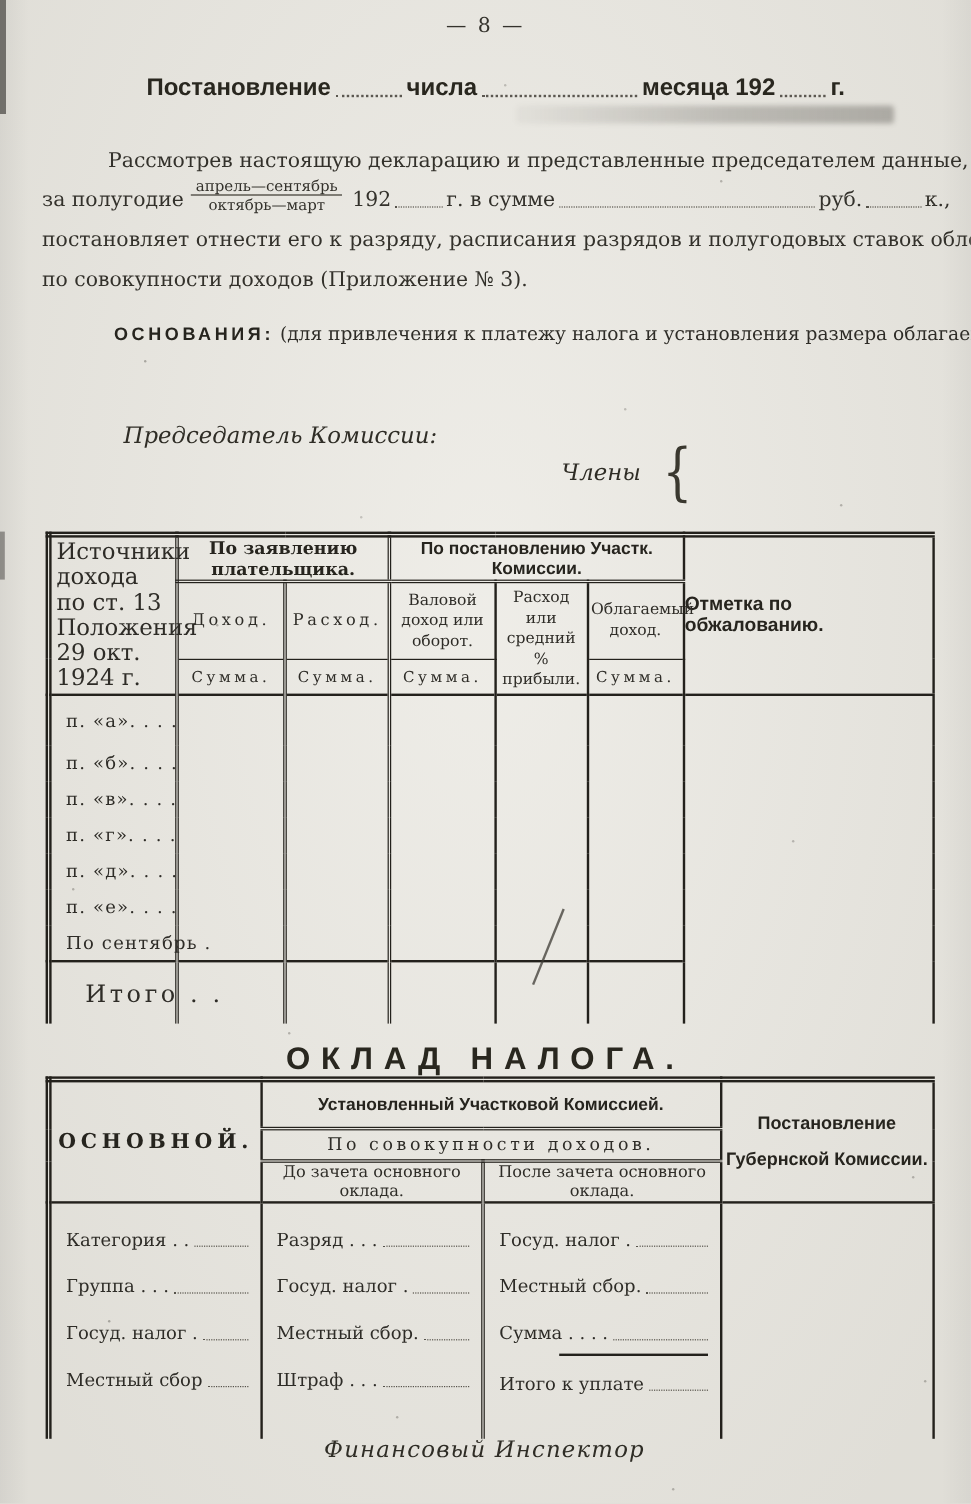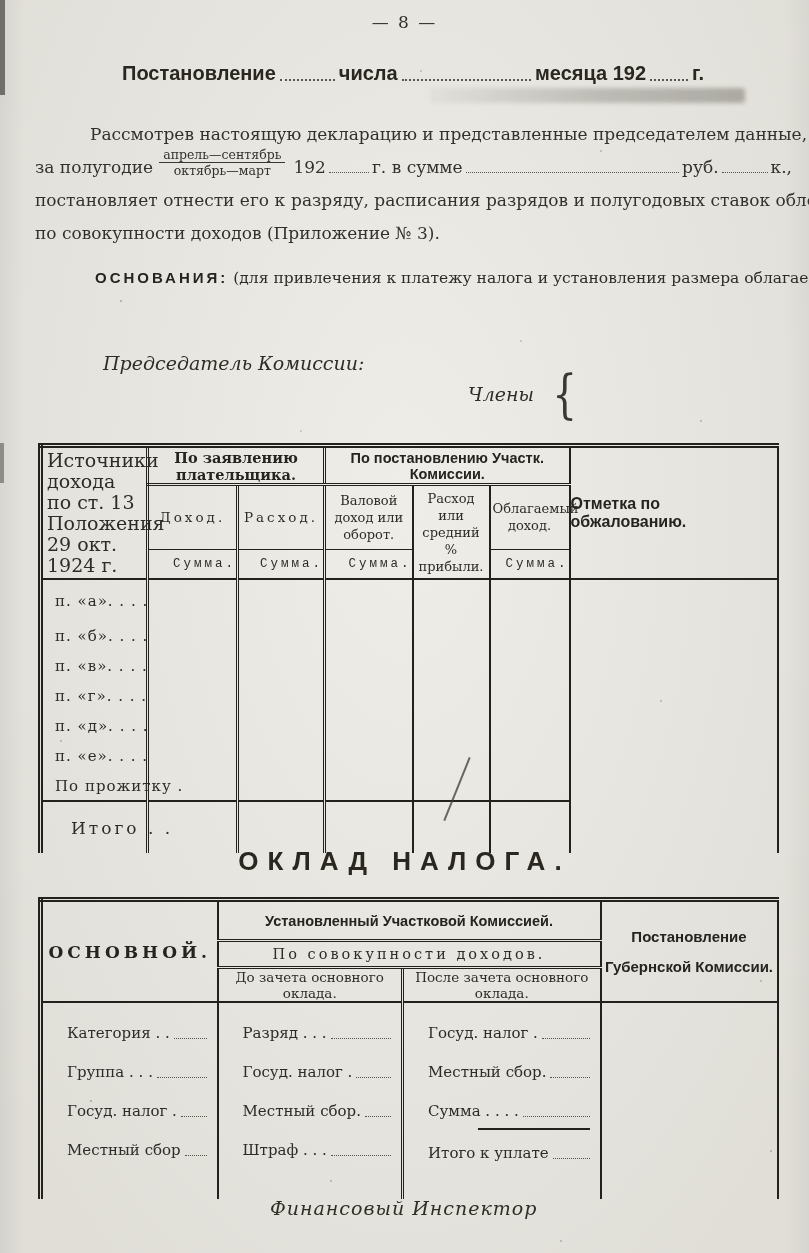--- a/index.html
+++ b/index.html
@@ -68,51 +68,51 @@
   .t1,.t2{width:737px;border-top:5px double #23211c;border-left:5px double #23211c;
     border-right:2px solid #23211c;border-bottom:none;}
   .t1 td,.t2 td{padding:0;vertical-align:middle;}
 
   .t1 .src{font-size:19px;text-align:left;line-height:21px;padding:2px 4px;}
   .t1 .grp{font-family:"Liberation Sans", sans-serif;font-weight:bold;font-size:14.5px;
     text-align:center;border-bottom:3px double #23211c;height:35px;color:#26241e;}
   .t1 .grp.serifgrp{font-family:"DejaVu Serif", serif;}
   .t1 .sub{font-size:13px;text-align:center;line-height:17px;padding:2px 2px;}
   .t1 .sub.sp{letter-spacing:3px;font-size:13.5px;}
-  .t1 .sum{font-size:12.5px;letter-spacing:3px;text-align:right;border-top:1px solid #23211c;height:26px;font-family:Liberation Mono, monospace;}
+  .t1 .sum{font-size:12.5px;letter-spacing:3px;text-align:center;border-top:1px solid #23211c;height:26px;}
   .t1 .appeal{font-family:"Liberation Sans", sans-serif;font-weight:bold;font-size:16px;
     text-align:left;color:#26241e;}
   .t1 .bl2{border-left:3px double #23211c;}
   .t1 .bl1{border-left:2px solid #23211c;}
   .t1 tbody tr td{border-top:none;}
   .t1 tbody tr.first td{border-top:2px solid #23211c;}
   .t1 .rowlbl{font-size:15px;padding-left:12px;white-space:nowrap;letter-spacing:1px;}
   .t1 tr.body-row{height:30px;margin-left:17px;}
   .t1 tr.total-row{height:52px;}
   .t1 tr.total-row td{border-top:none;}
   .t1 tr.total-row .tsep{border-top:2px solid #23211c;}
-  .t1 .totlbl{font-size:17px;letter-spacing:3px;padding-left:28px;white-space:nowrap;}
+  .t1 .totlbl{font-size:20px;letter-spacing:3px;padding-left:28px;white-space:nowrap;}
   .artifact{position:absolute;top:312px;left:418px;width:2px;height:68px;
     background:#3c3a33;transform:rotate(22deg);opacity:.75;}
 
-  .heading2{position:absolute;top:846px;left:0;width:100%;text-align:center;
+  .heading2{position:absolute;top:867px;left:0;width:100%;text-align:center;
     font-family:"Liberation Sans", sans-serif;font-weight:bold;font-size:26px;
     letter-spacing:9px;color:#29271f;}
 
   .t2 .main{font-size:17px;letter-spacing:4px;font-weight:bold;text-align:center;color:#26241e;}
   .t2 .est{font-family:"Liberation Sans", sans-serif;font-weight:bold;font-size:14.5px;
     text-align:center;border-bottom:3px double #23211c;height:37px;color:#26241e;}
   .t2 .agg{font-size:14.5px;letter-spacing:3px;text-align:center;
     border-bottom:3px double #23211c;height:24px;}
   .t2 .half{font-size:13.5px;text-align:center;height:23px;}
   .t2 .gub{font-family:"Liberation Sans", sans-serif;font-weight:bold;font-size:15px;
     text-align:center;line-height:30px;color:#26241e;}
   .t2 .bl2{border-left:3px double #23211c;}
   .t2 .bl1{border-left:2px solid #23211c;}
-  .t2 tbody td{border-top:2px solid #23211c;vertical-align:top;height:196px;padding-left:12px;}
+  .t2 tbody td{border-top:2px solid #23211c;vertical-align:top;height:196px;}
   .f2{display:flex;align-items:flex-end;margin:21px 8px 0 12px;font-size:15px;white-space:nowrap;}
   .f2 .dots{flex:1;border-bottom:1px dotted #55524a;margin:0 2px 3px 4px;}
   .rule{border-top:2px solid #23211c;margin:8px 10px 0 62px;}
   .f2.total{margin-top:14px;}
 
   .inspector{position:absolute;top:1197px;left:270px;font-style:italic;font-size:19px;
     color:#2f2d26;letter-spacing:1px;}
 </style>
 </head>
 <body>
@@ -251,21 +251,21 @@
         <tr class="body-row">
           <td class="rowlbl">п. «е». . . .</td>
           <td class="bl2"></td>
             <td class="bl2"></td>
             <td class="bl2"></td>
             <td class="bl1"></td>
             <td class="bl1"></td>
             <td class="bl1"></td>
         </tr>
         <tr class="body-row">
-          <td class="rowlbl">По прожитку .</td>
+          <td class="rowlbl">По сентябрь .</td>
           <td class="bl2"></td>
             <td class="bl2"></td>
             <td class="bl2"></td>
             <td class="bl1"></td>
             <td class="bl1"></td>
             <td class="bl1"></td>
         </tr>
         <tr class="total-row">
           <td class="totlbl tsep">Итого . .</td>
           <td class="bl2 tsep"></td>

